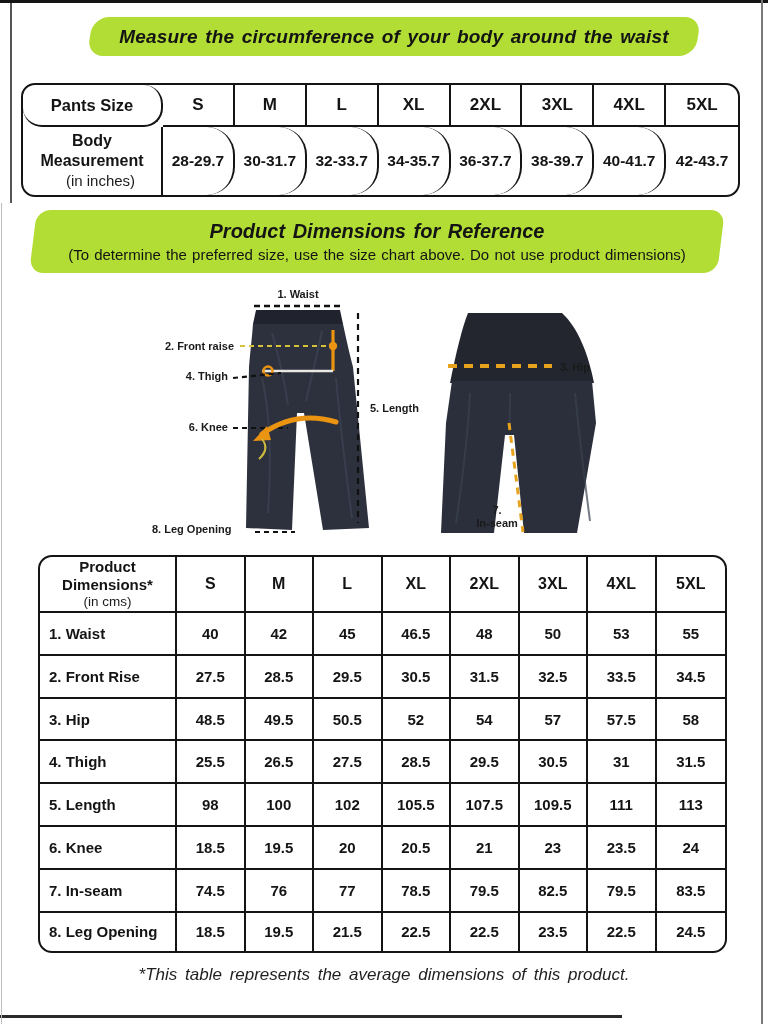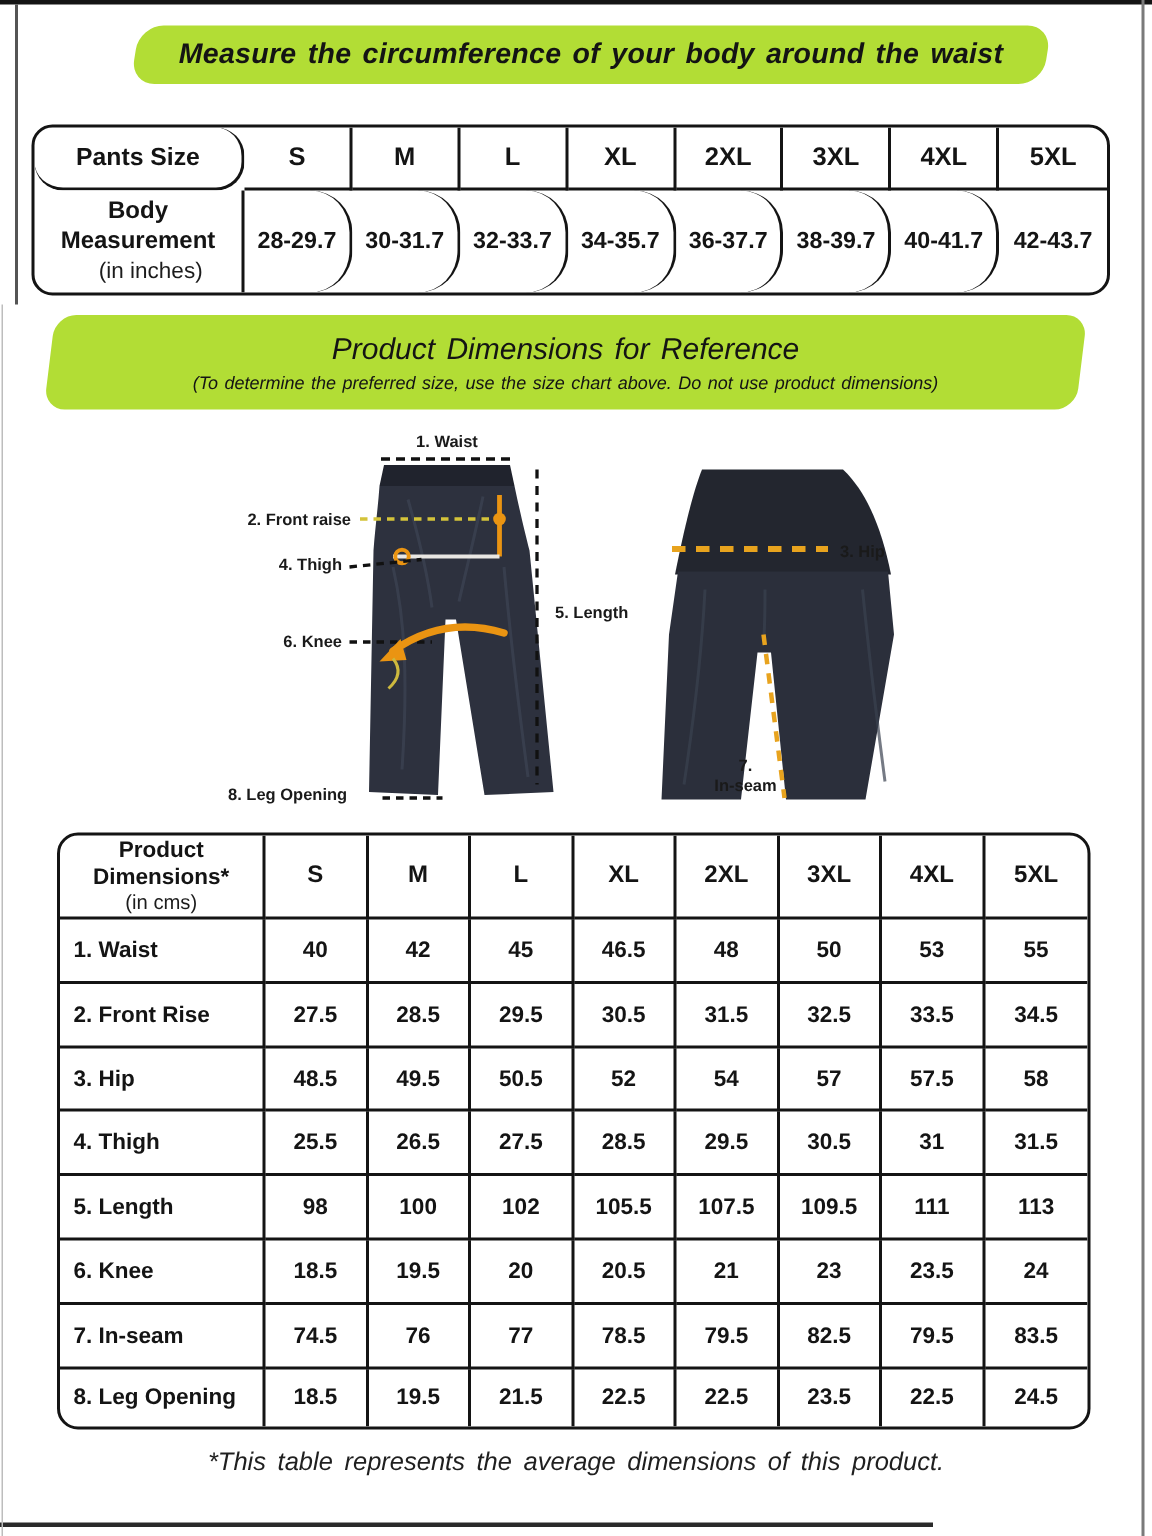--- a/index.html
+++ b/index.html
@@ -17,22 +17,22 @@
   .edge-left-a { left:10px; top:3px; width:2px; height:200px; background:#555; }
   .edge-left-b { left:1px; top:203px; width:1px; height:821px; background:#bdbdbd; }
 
   
   .banner { position:absolute; display:flex; flex-direction:column; justify-content:center; align-items:center; text-align:center; }
   .banner-bg { position:absolute; inset:0; background:#b2dd35; border-radius:16px; transform:skewX(-9deg); }
   .banner1 { left:90px; top:17px; width:608px; height:39px; }
   .banner1 .banner-text { position:relative; font-size:19px; font-weight:bold; font-style:italic; word-spacing:2px; letter-spacing:.2px; }
   .banner2 { left:33px; top:210px; width:688px; height:63px; }
   .banner2 .banner-bg { transform:skewX(-7deg); border-radius:14px; }
-  .banner2-title { position:relative; font-size:20px; font-weight:normal; font-style:italic; word-spacing:2px; margin-bottom:3px; }
-  .banner2-sub { position:relative; font-size:12px; font-style:italic; word-spacing:1px;text-align:center; }
+  .banner2-title { position:relative; font-size:20px; font-weight:bold; font-style:italic; word-spacing:2px; margin-bottom:3px; }
+  .banner2-sub { position:relative; font-size:15px; word-spacing:1px;text-align:center; }
 
   
   .tablewrap { position:absolute; border:2.5px solid #141414; border-radius:14px; overflow:hidden; background:#fff; }
   .t { width:100%; height:100%; border-collapse:separate; border-spacing:0; table-layout:fixed; }
   .t th, .t td { border-right:2px solid #141414; border-bottom:2px solid #141414; text-align:center; vertical-align:middle; }
   .t th:last-child, .t td:last-child { border-right:none; }
   .t tbody tr:last-child td { border-bottom:none; }
   #size-table-wrap { left:21px; top:83px; width:719px; height:114px; }
   #size-table thead tr { height:42px; }
   #size-table .hdr-label { font-size:16.5px; font-weight:bold;border-radius:19px; }

